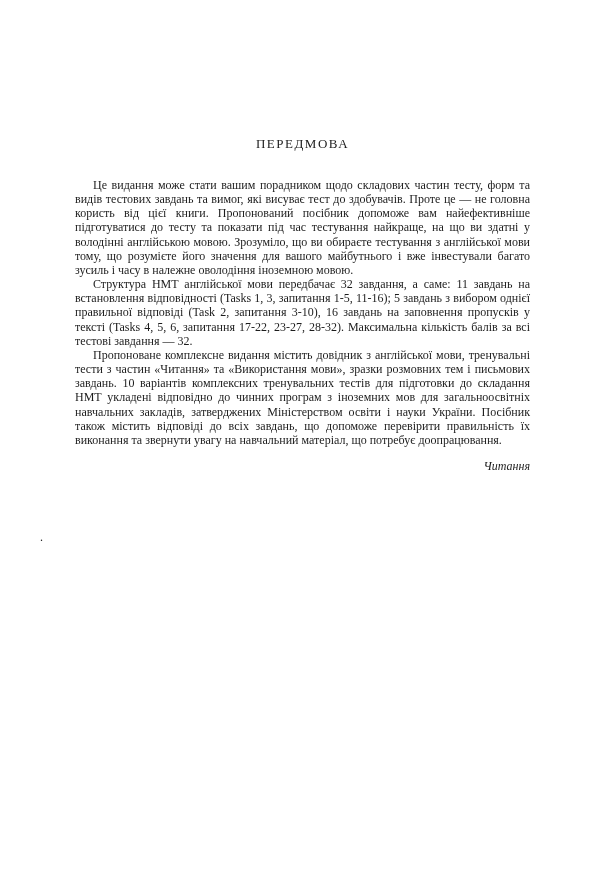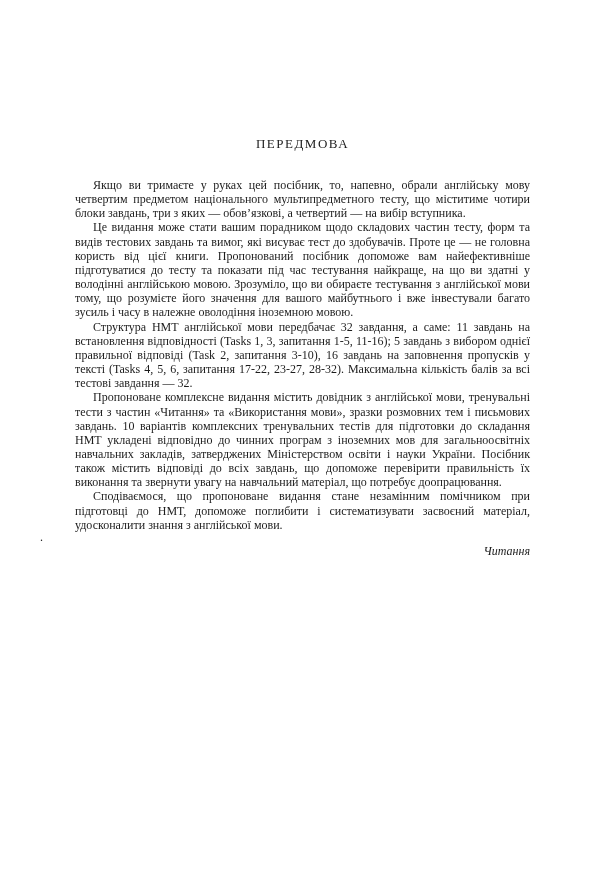--- a/index.html
+++ b/index.html
@@ -54,24 +54,22 @@
   }
 </style>
 </head>
 <body>
 
 <div class="page">
 
   <h1 class="title">ПЕРЕДМОВА</h1>
 
   <div class="content">
-    <p>Якщо ви тримаєте у руках цей посібник, то, напевно, обрали англійську мову четвертим предметом національного мультипредметного тесту, що міститиме чотири блоки завдань, три з яких — обов’язкові, а четвертий — на вибір вступника.</p>
     <p>Це видання може стати вашим порадником щодо складових частин тесту, форм та видів тестових завдань та вимог, які висуває тест до здобувачів. Проте це — не головна користь від цієї книги. Пропонований посібник допоможе вам найефективніше підготуватися до тесту та показати під час тестування найкраще, на що ви здатні у володінні англійською мовою. Зрозуміло, що ви обираєте тестування з англійської мови тому, що розумієте його значення для вашого майбутнього і вже інвестували багато зусиль і часу в належне оволодіння іноземною мовою.</p>
     <p>Структура НМТ англійської мови передбачає 32 завдання, а саме: 11 завдань на встановлення відповідності (Tasks 1, 3, запитання 1-5, 11-16); 5 завдань з вибором однієї правильної відповіді (Task 2, запитання 3-10), 16 завдань на заповнення пропусків у тексті (Tasks 4, 5, 6, запитання 17-22, 23-27, 28-32). Максимальна кількість балів за всі тестові завдання — 32.</p>
     <p>Пропоноване комплексне видання містить довідник з англійської мови, тренувальні тести з частин «Читання» та «Використання мови», зразки розмовних тем і письмових завдань. 10 варіантів комплексних тренувальних тестів для підготовки до складання НМТ укладені відповідно до чинних програм з іноземних мов для загальноосвітніх навчальних закладів, затверджених Міністерством освіти і науки України. Посібник також містить відповіді до всіх завдань, що допоможе перевірити правильність їх виконання та звернути увагу на навчальний матеріал, що потребує доопрацювання.</p>
-    <p>Сподіваємося, що пропоноване видання стане незамінним помічником при підготовці до НМТ, допоможе поглибити і систематизувати засвоєний матеріал, удосконалити знання з англійської мови.</p>
   </div>
 
   <div class="signature">Читання</div>
 
   <span class="stray-mark">.</span>
 
 </div>
 
 </body></html>

